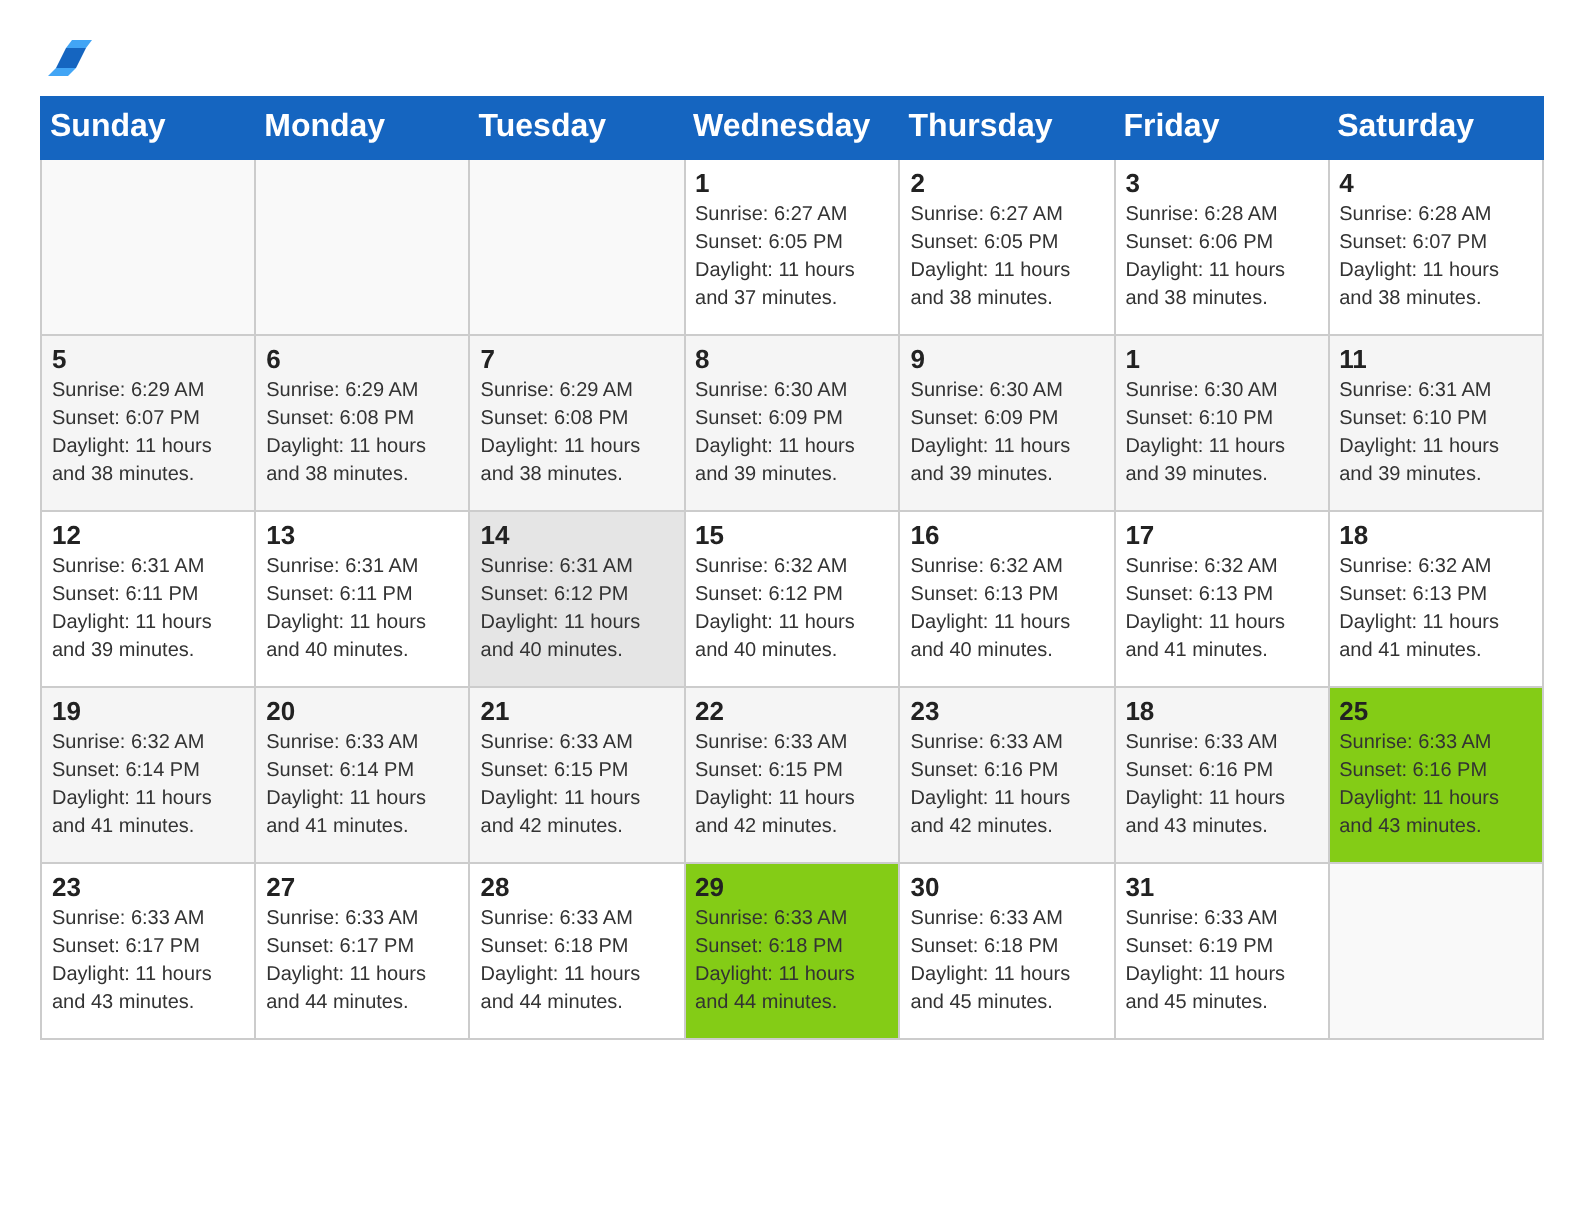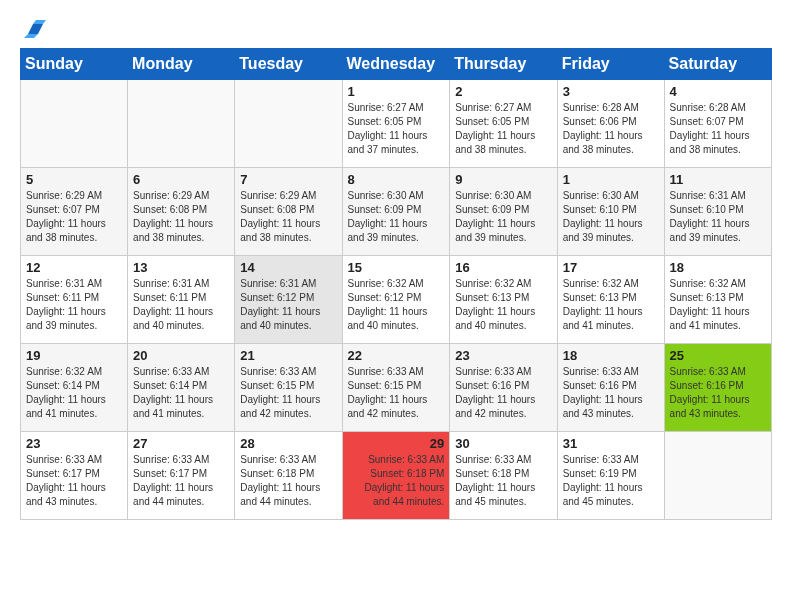--- a/index.html
+++ b/index.html
@@ -332,21 +332,21 @@
 Daylight: 11 hours
 and 44 minutes.</div>
         </td>
         <td style="background: rgb(255, 255, 255);">
           <span class="day-number">28</span>
           <div class="day-info" style="white-space: pre-line;">Sunrise: 6:33 AM
 Sunset: 6:18 PM
 Daylight: 11 hours
 and 44 minutes.</div>
         </td>
-        <td style="background: #ef4444; text-align: right;">
+        <td style="background: #84cc16;">
           <span class="day-number">29</span>
           <div class="day-info" style="white-space: pre-line;">Sunrise: 6:33 AM
 Sunset: 6:18 PM
 Daylight: 11 hours
 and 44 minutes.</div>
         </td>
         <td style="background: rgb(255, 255, 255);">
           <span class="day-number">30</span>
           <div class="day-info" style="white-space: pre-line;">Sunrise: 6:33 AM
 Sunset: 6:18 PM

